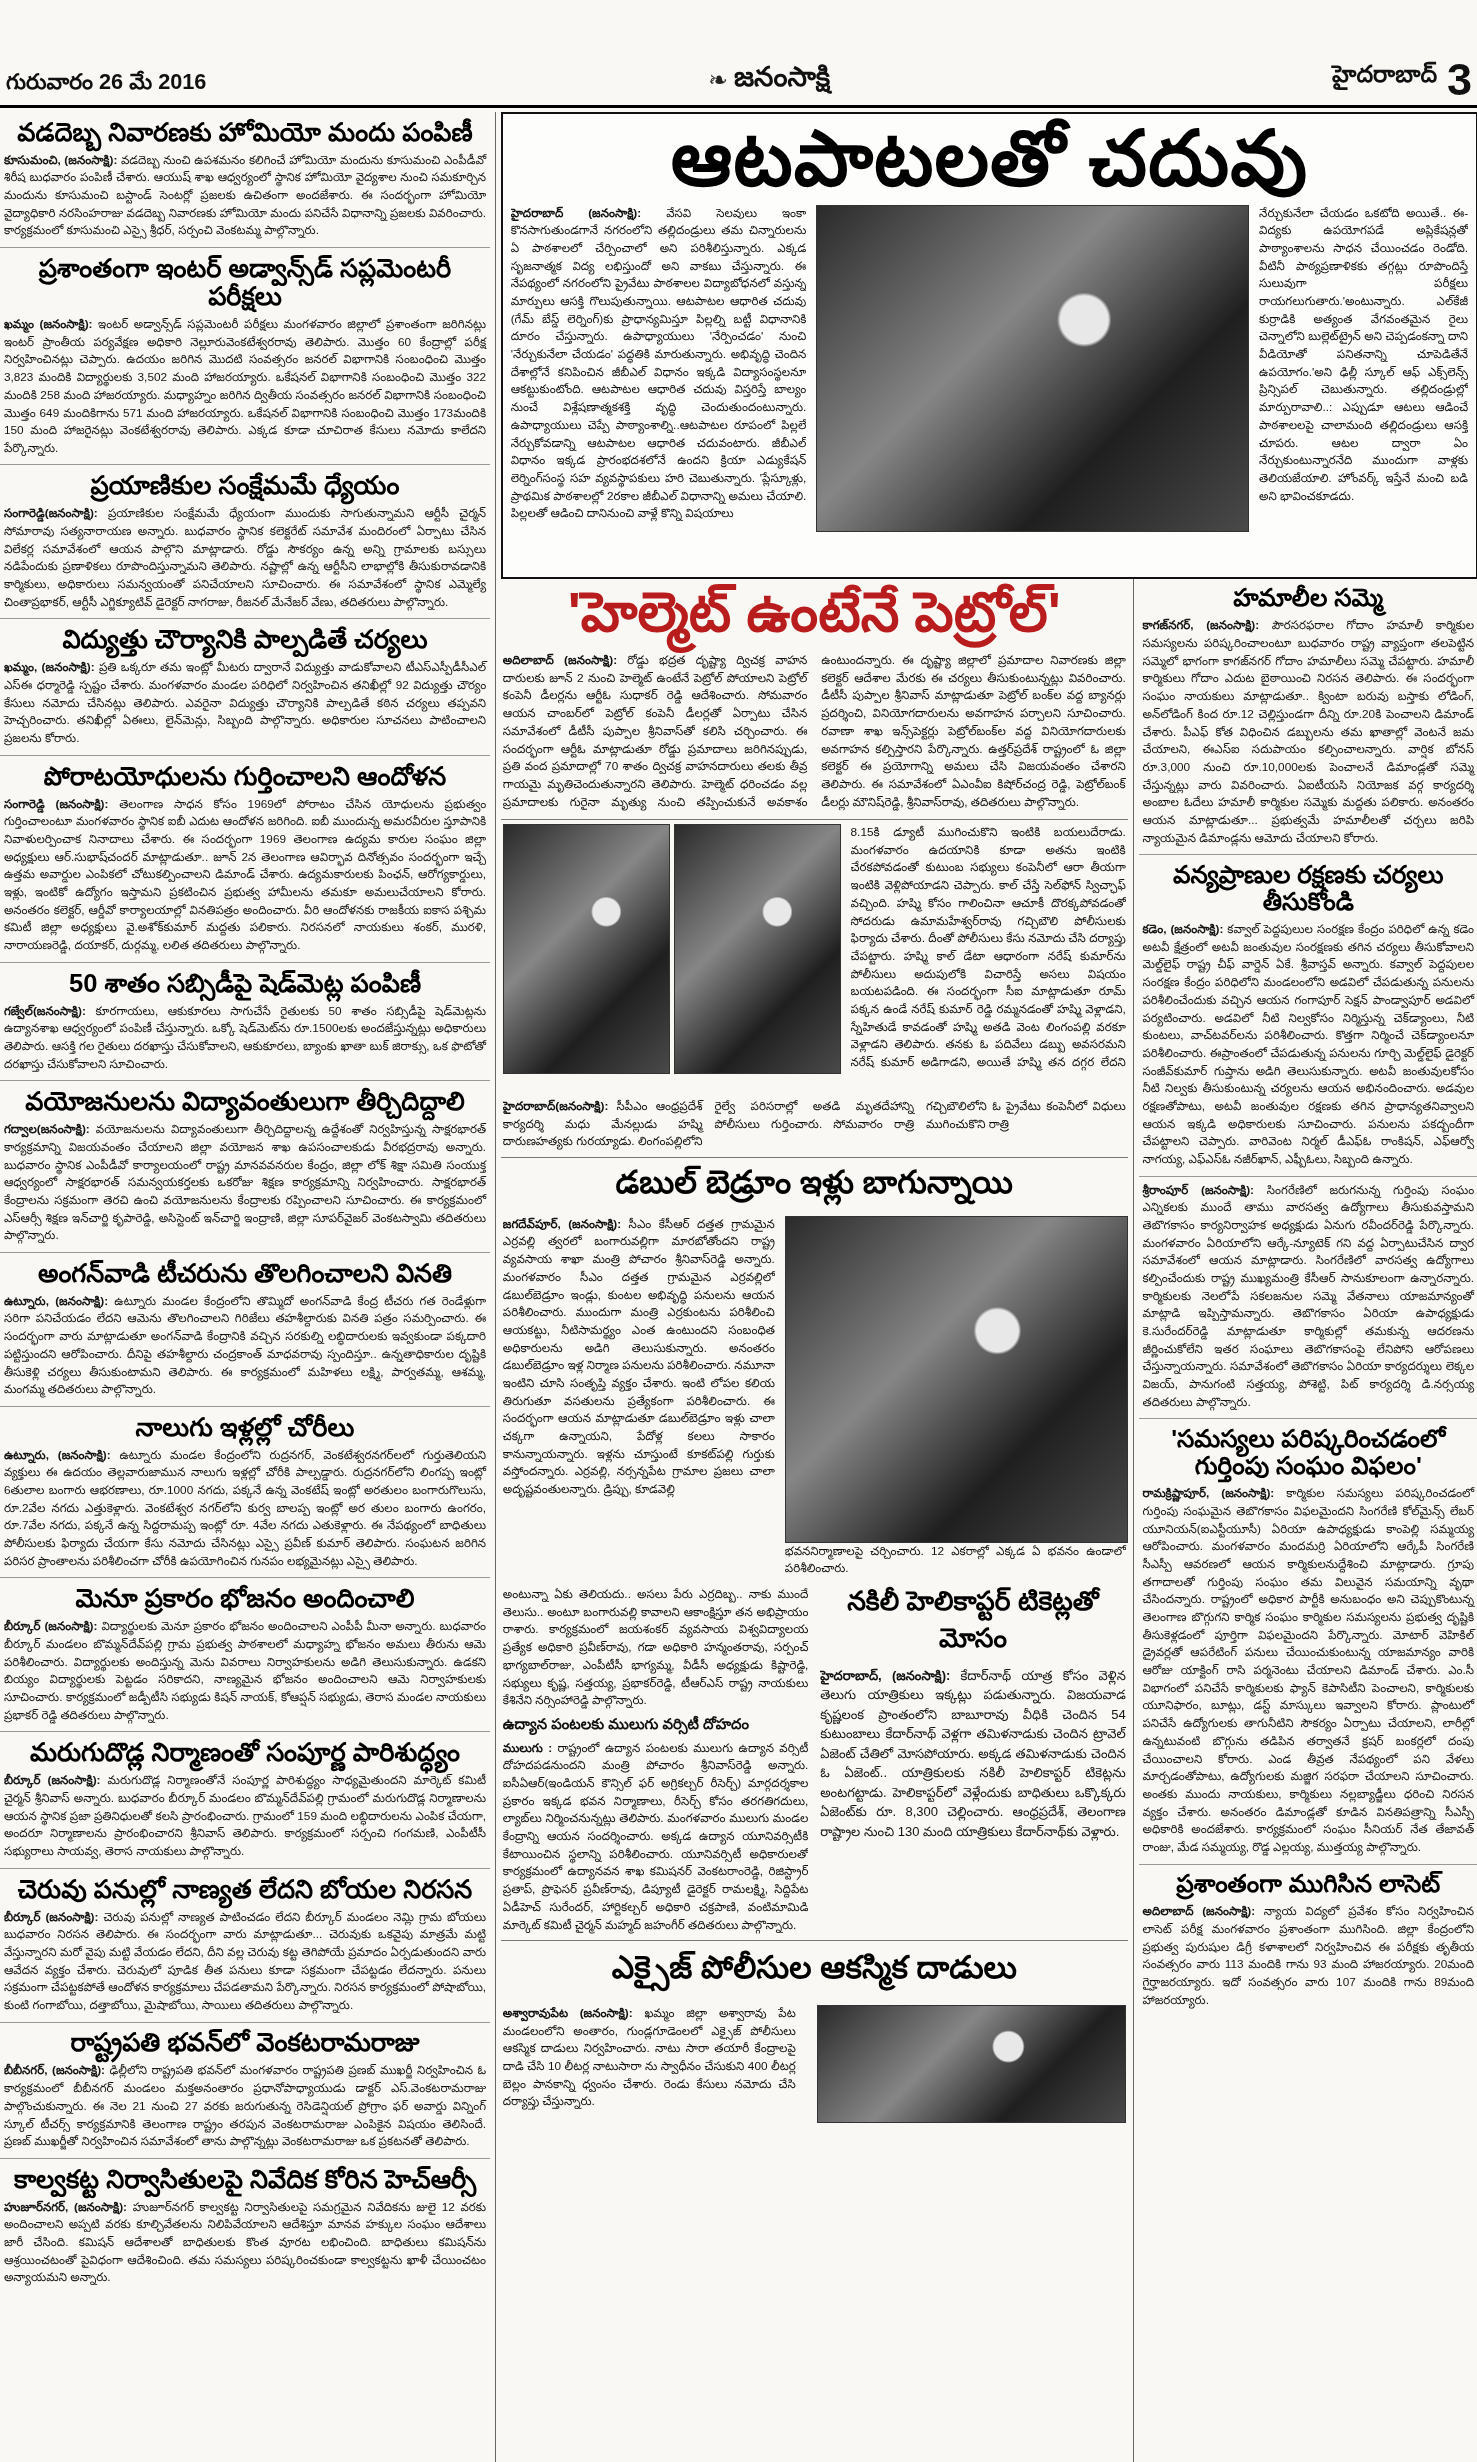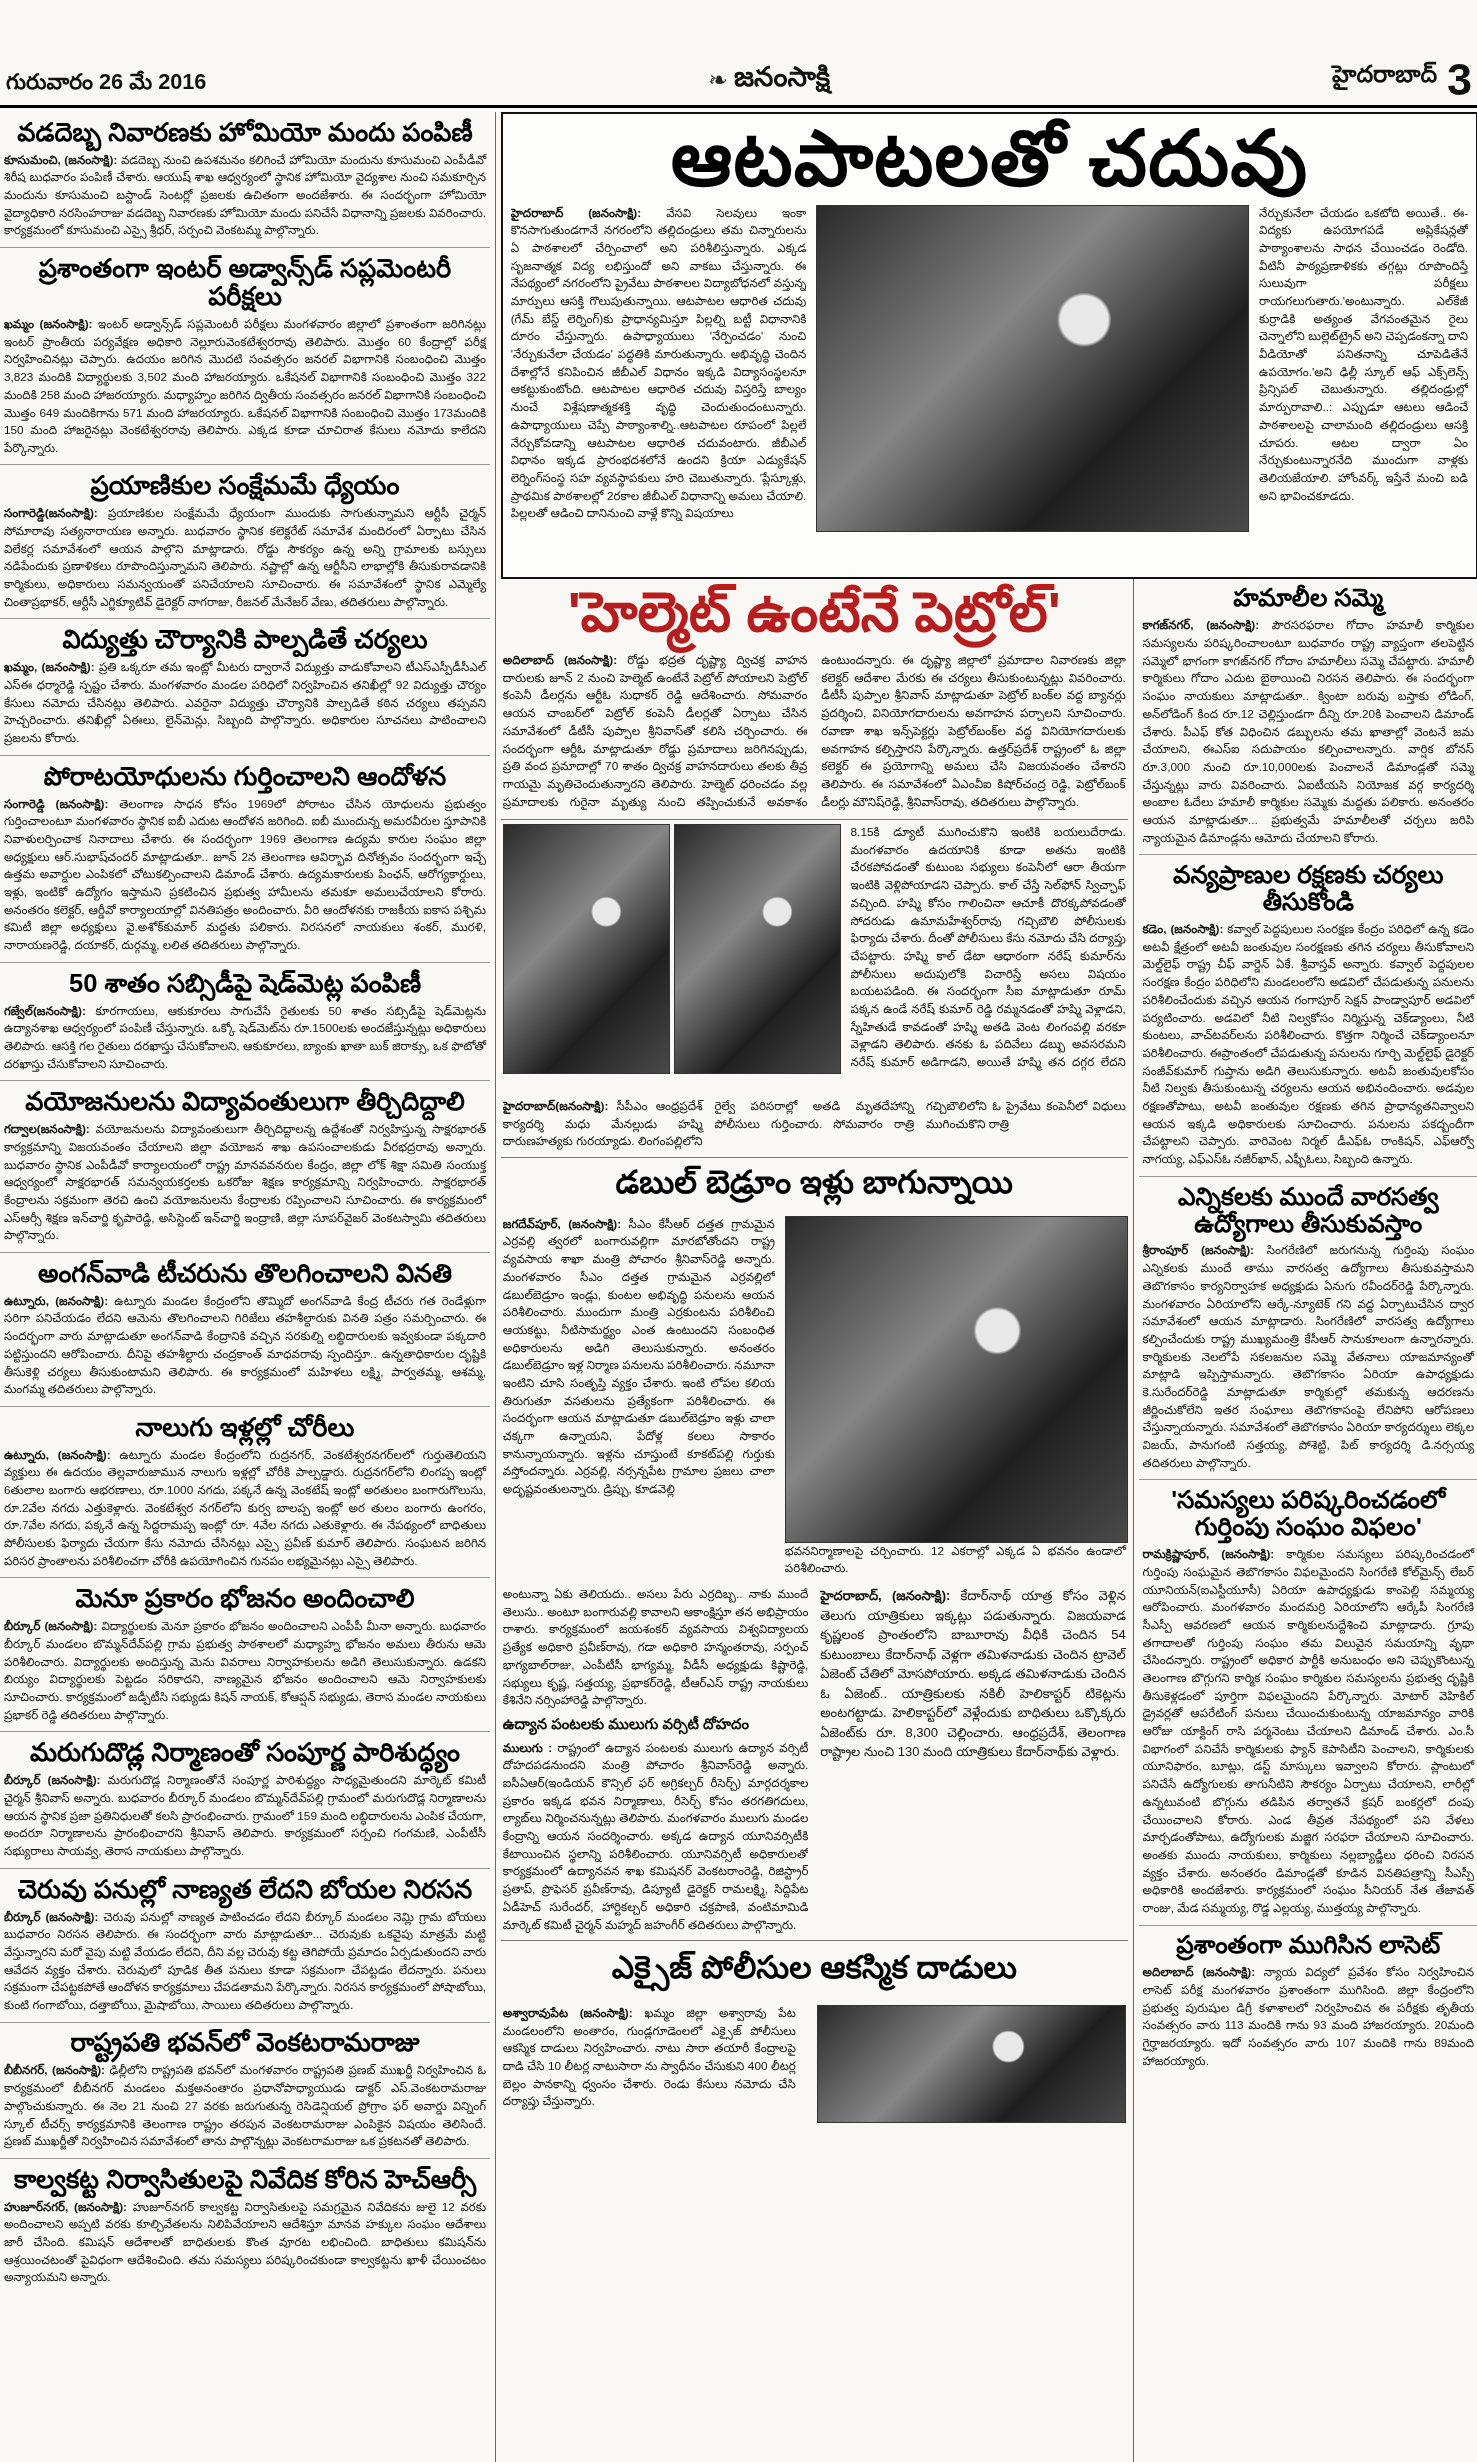--- a/index.html
+++ b/index.html
@@ -237,20 +237,21 @@
                 <p class="cap">భవననిర్మాణాలపై చర్చించారు. 12 ఎకరాల్లో ఎక్కడ ఏ భవనం ఉండాలో పరిశీలించారు.</p>
               </div>
             </div>
             <div class="dblcont">
               <div class="c1">
                 <p>అంటున్నా ఏకు తెలియదు.. అసలు పేరు ఎర్రదిబ్బ.. నాకు ముందే తెలుసు.. అంటూ బంగారువల్లి కావాలని ఆకాంక్షిస్తూ తన అభిప్రాయం రాశారు. కార్యక్రమంలో జయశంకర్ వ్యవసాయ విశ్వవిద్యాలయ ప్రత్యేక అధికారి ప్రవీణ్‌రావు, గడా అధికారి హన్మంతరావు, సర్పంచ్ భాగ్యబాల్‌రాజు, ఎంపీటీసీ భాగ్యమ్మ, వీడీసీ అధ్యక్షుడు కిష్టారెడ్డి, సభ్యులు కృష్ణ, సత్తయ్య, ప్రభాకర్‌రెడ్డి, టీఆర్ఎస్ రాష్ట్ర నాయకులు కేశినేని నర్సింహారెడ్డి పాల్గొన్నారు.</p>
                 <div class="subhead">ఉద్యాన పంటలకు ములుగు వర్సిటీ దోహదం</div>
                 <p><span class="dl">ములుగు :</span> <span>రాష్ట్రంలో ఉద్యాన పంటలకు ములుగు ఉద్యాన వర్సిటీ దోహదపడనుందని మంత్రి పోచారం శ్రీనివాస్‌రెడ్డి అన్నారు. ఐసీఏఆర్(ఇండియన్ కౌన్సిల్ ఫర్ అగ్రికల్చర్ రీసెర్చ్) మార్గదర్శకాల ప్రకారం ఇక్కడ భవన నిర్మాణాలు, రీసెర్చ్ కోసం తరగతిగదులు, ల్యాబ్‌లు నిర్మించనున్నట్లు తెలిపారు. మంగళవారం ములుగు మండల కేంద్రాన్ని ఆయన సందర్శించారు. అక్కడ ఉద్యాన యూనివర్సిటీకి కేటాయించిన స్థలాన్ని పరిశీలించారు. యూనివర్సిటీ అధికారులతో కార్యక్రమంలో ఉద్యానవన శాఖ కమిషనర్ వెంకటరాంరెడ్డి, రిజిస్ట్రార్ ప్రతాప్, ప్రొఫెసర్ ప్రవీణ్‌రావు, డిప్యూటీ డైరెక్టర్ రామలక్ష్మి, సిద్దిపేట ఏడీహెచ్ సురేందర్, హార్టికల్చర్ అధికారి చక్రపాణి, వంటిమామిడి మార్కెట్ కమిటీ చైర్మన్ మహ్మద్ జహంగీర్ తదితరులు పాల్గొన్నారు.</span></p>
               </div>
               <div class="heli">
+                <h3>నకిలీ హెలికాప్టర్ టికెట్లతో మోసం</h3>
                 <p><span class="dl">హైదరాబాద్, (జనంసాక్షి):</span> <span>కేదార్‌నాథ్ యాత్ర కోసం వెళ్లిన తెలుగు యాత్రికులు ఇక్కట్లు పడుతున్నారు. విజయవాడ కృష్ణలంక ప్రాంతంలోని బాబూరావు వీధికి చెందిన 54 కుటుంబాలు కేదార్‌నాథ్ వెళ్లగా తమిళనాడుకు చెందిన ట్రావెల్ ఏజెంట్ చేతిలో మోసపోయారు. అక్కడ తమిళనాడుకు చెందిన ఓ ఏజెంట్.. యాత్రికులకు నకిలీ హెలికాప్టర్ టికెట్లను అంటగట్టాడు. హెలికాప్టర్‌లో వెళ్లేందుకు బాధితులు ఒక్కొక్కరు ఏజెంట్‌కు రూ. 8,300 చెల్లించారు. ఆంధ్రప్రదేశ్, తెలంగాణ రాష్ట్రాల నుంచి 130 మంది యాత్రికులు కేదార్‌నాథ్‌కు వెళ్లారు.</span></p>
               </div>
             </div>
           </div>
 
           <div class="excise">
             <h2>ఎక్సైజ్ పోలీసుల ఆకస్మిక దాడులు</h2>
             <div class="exrow">
               <div class="extext">
                 <p><span class="dl">అశ్వారావుపేట (జనంసాక్షి):</span> <span>ఖమ్మం జిల్లా అశ్వారావు పేట మండలంలోని అంతారం, గుండ్లగూడెంలలో ఎక్సైజ్ పోలీసులు ఆకస్మిక దాడులు నిర్వహించారు. నాటు సారా తయారీ కేంద్రాలపై దాడి చేసి 10 లీటర్ల నాటుసారా ను స్వాధీనం చేసుకుని 400 లీటర్ల బెల్లం పానకాన్ని ధ్వంసం చేశారు. రెండు కేసులు నమోదు చేసి దర్యాప్తు చేస్తున్నారు.</span></p>
@@ -269,21 +270,20 @@
             <h2>హమాలీల సమ్మె</h2>
             <p><span class="dl">కాగజ్‌నగర్, (జనంసాక్షి):</span> <span>పౌరసరఫరాల గోదాం హమాలీ కార్మికుల సమస్యలను పరిష్కరించాలంటూ బుధవారం రాష్ట్ర వ్యాప్తంగా తలపెట్టిన సమ్మెలో భాగంగా కాగజ్‌నగర్ గోదాం హమాలీలు సమ్మె చేపట్టారు. హమాలీ కార్మికులు గోదాం ఎదుట బైఠాయించి నిరసన తెలిపారు. ఈ సందర్భంగా సంఘం నాయకులు మాట్లాడుతూ.. క్వింటా బరువు బస్తాకు లోడింగ్, అన్‌లోడింగ్ కింద రూ.12 చెల్లిస్తుండగా దీన్ని రూ.20కి పెంచాలని డిమాండ్ చేశారు. పీఎఫ్ కోత విధించిన డబ్బులను తమ ఖాతాల్లో వెంటనే జమ చేయాలని, ఈఎస్ఐ సదుపాయం కల్పించాలన్నారు. వార్షిక బోనస్ రూ.3,000 నుంచి రూ.10,000లకు పెంచాలనే డిమాండ్లతో సమ్మె చేస్తున్నట్లు వారు వివరించారు. ఏఐటీయసి నియోజక వర్గ కార్యదర్శి అంబాల ఓదేలు హమాలీ కార్మికుల సమ్మెకు మద్దతు పలికారు. అనంతరం ఆయన మాట్లాడుతూ... ప్రభుత్వమే హమాలీలతో చర్చలు జరిపి న్యాయమైన డిమాండ్లను ఆమోదు చేయాలని కోరారు.</span></p>
           </div>
 
           <div class="art r-wild">
             <h2>వన్యప్రాణుల రక్షణకు చర్యలు తీసుకోండి</h2>
             <p><span class="dl">కడెం, (జనంసాక్షి):</span> <span>కవ్వాల్ పెద్దపులుల సంరక్షణ కేంద్రం పరిధిలో ఉన్న కడెం అటవీ క్షేత్రంలో అటవీ జంతువుల సంరక్షణకు తగిన చర్యలు తీసుకోవాలని మెల్డ్‌లైఫ్ రాష్ట్ర చీఫ్ వార్డెన్ ఏకే. శ్రీవాస్తవ్ అన్నారు. కవ్వాల్ పెద్దపులల సంరక్షణ కేంద్రం పరిధిలోని మండలంలోని అడవిలో చేపడుతున్న పనులను పరిశీలించేందుకు వచ్చిన ఆయన గంగాపూర్ సెక్షన్ పాండ్వాపూర్ అడవిలో పర్యటించారు. అడవిలో నీటి నిల్వకోసం నిర్మిస్తున్న చెక్‌డ్యాంలు, నీటి కుంటలు, వాచ్‌టవర్‌లను పరిశీలించారు. కొత్తగా నిర్మించే చెక్‌డ్యాంలనూ పరిశీలించారు. ఈప్రాంతంలో చేపడుతున్న పనులను గూర్చి మెల్డ్‌లైఫ్ డైరెక్టర్ సంజీవ్‌కుమార్ గుప్తాను అడిగి తెలుసుకున్నారు. అటవీ జంతువులకోసం నీటి నిల్వకు తీసుకుంటున్న చర్యలను ఆయన అభినందించారు. అడవుల రక్షణతోపాటు, అటవీ జంతువుల రక్షణకు తగిన ప్రాధాన్యతనివ్వాలని ఆయన ఇక్కడి అధికారులకు సూచించారు. పనులను పకద్బందీగా చేపట్టాలని చెప్పారు. వారివెంట నిర్మల్ డీఎఫ్ఓ రాంకిషన్, ఎఫ్ఆర్వో నాగయ్య, ఎఫ్ఎస్ఓ నజీర్‌ఖాన్, ఎఫ్బీఓలు, సిబ్బంది ఉన్నారు.</span></p>
           </div>
 
           <div class="art r-elect">
-            <h2>ఎన్నికలకు ముందే వారసత్వ ఉద్యోగాలు తీసుకువస్తాం</h2>
             <p><span class="dl">శ్రీరాంపూర్ (జనంసాక్షి):</span> <span>సింగరేణిలో జరుగనున్న గుర్తింపు సంఘం ఎన్నికలకు ముందే తాము వారసత్వ ఉద్యోగాలు తీసుకువస్తామని తెబొగకాసం కార్యనిర్వాహక అధ్యక్షుడు ఏనుగు రవీందర్‌రెడ్డి పేర్కొన్నారు. మంగళవారం ఏరియాలోని ఆర్కే-న్యూటెక్ గని వద్ద ఏర్పాటుచేసిన ద్వార సమావేశంలో ఆయన మాట్లాడారు. సింగరేణిలో వారసత్వ ఉద్యోగాలు కల్పించేందుకు రాష్ట్ర ముఖ్యమంత్రి కేసీఆర్ సానుకూలంగా ఉన్నారన్నారు. కార్మికులకు నెలలోపే సకలజనుల సమ్మె వేతనాలు యాజమాన్యంతో మాట్లాడి ఇప్పిస్తామన్నారు. తెబొగకాసం ఏరియా ఉపాధ్యక్షుడు కె.సురేందర్‌రెడ్డి మాట్లాడుతూ కార్మికుల్లో తమకున్న ఆదరణను జీర్ణించుకోలేని ఇతర సంఘాలు తెబొగకాసంపై లేనిపోని ఆరోపణలు చేస్తున్నాయన్నారు. సమావేశంలో తెబొగకాసం ఏరియా కార్యదర్శులు లెక్కల విజయ్, పానుగంటి సత్తయ్య, పోశెట్టి, పిట్ కార్యదర్శి డి.నర్సయ్య తదితరులు పాల్గొన్నారు.</span></p>
           </div>
 
           <div class="art r-union">
             <h2>'సమస్యలు పరిష్కరించడంలో గుర్తింపు సంఘం విఫలం'</h2>
             <p><span class="dl">రామక్రిష్ణాపూర్, (జనంసాక్షి):</span> <span>కార్మికుల సమస్యలు పరిష్కరించడంలో గుర్తింపు సంఘమైన తెబొగకాసం విఫలమైందని సింగరేణి కోల్‌మైన్స్ లేబర్ యూనియన్(ఐఎస్టీయూసీ) ఏరియా ఉపాధ్యక్షుడు కాంపెల్లి సమ్మయ్య ఆరోపించారు. మంగళవారం మందమర్రి ఏరియాలోని ఆర్కేపీ సింగరేణి సీఎస్పీ ఆవరణలో ఆయన కార్మికులనుద్దేశించి మాట్లాడారు. గ్రూపు తగాదాలతో గుర్తింపు సంఘం తమ విలువైన సమయాన్ని వృథా చేసిందన్నారు. రాష్ట్రంలో అధికార పార్టీకి అనుబంధం అని చెప్పుకొంటున్న తెలంగాణ బొగ్గుగని కార్మిక సంఘం కార్మికుల సమస్యలను ప్రభుత్వ దృష్టికి తీసుకెళ్లడంలో పూర్తిగా విఫలమైందని పేర్కొన్నారు. మోటార్ వెహికిల్ డ్రైవర్లతో ఆపరేటింగ్ పనులు చేయించుకుంటున్న యాజమాన్యం వారికి ఆరోజు యాక్టింగ్ రాసి పర్మనెంటు చేయాలని డిమాండ్ చేశారు. ఎం.సీ విభాగంలో పనిచేసే కార్మికులకు ఫ్యాన్ కెపాసిటీని పెంచాలని, కార్మికులకు యూనిఫారం, బూట్లు, డస్ట్ మాస్కులు ఇవ్వాలని కోరారు. ప్లాంటులో పనిచేసే ఉద్యోగులకు తాగునీటిని సౌకర్యం ఏర్పాటు చేయాలని, లారీల్లో ఉన్నటువంటి బొగ్గును తడిపిన తర్వాతనే క్రషర్ బంకర్లలో దంపు చేయించాలని కోరారు. ఎండ తీవ్రత నేపథ్యంలో పని వేళలు మార్చడంతోపాటు, ఉద్యోగులకు మజ్జిగ సరఫరా చేయాలని సూచించారు. అంతకు ముందు నాయకులు, కార్మికులు నల్లబ్యాడ్జీలు ధరించి నిరసన వ్యక్తం చేశారు. అనంతరం డిమాండ్లతో కూడిన వినతిపత్రాన్ని సీఎస్పీ అధికారికి అందజేశారు. కార్యక్రమంలో సంఘం సీనియర్ నేత తేజావత్ రాంజు, మేడ సమ్మయ్య, రొడ్డ ఎల్లయ్య, ముత్తయ్య పాల్గొన్నారు.</span></p>
           </div>
 
           <div class="art r-lawcet">
             <h2>ప్రశాంతంగా ముగిసిన లాసెట్</h2>

